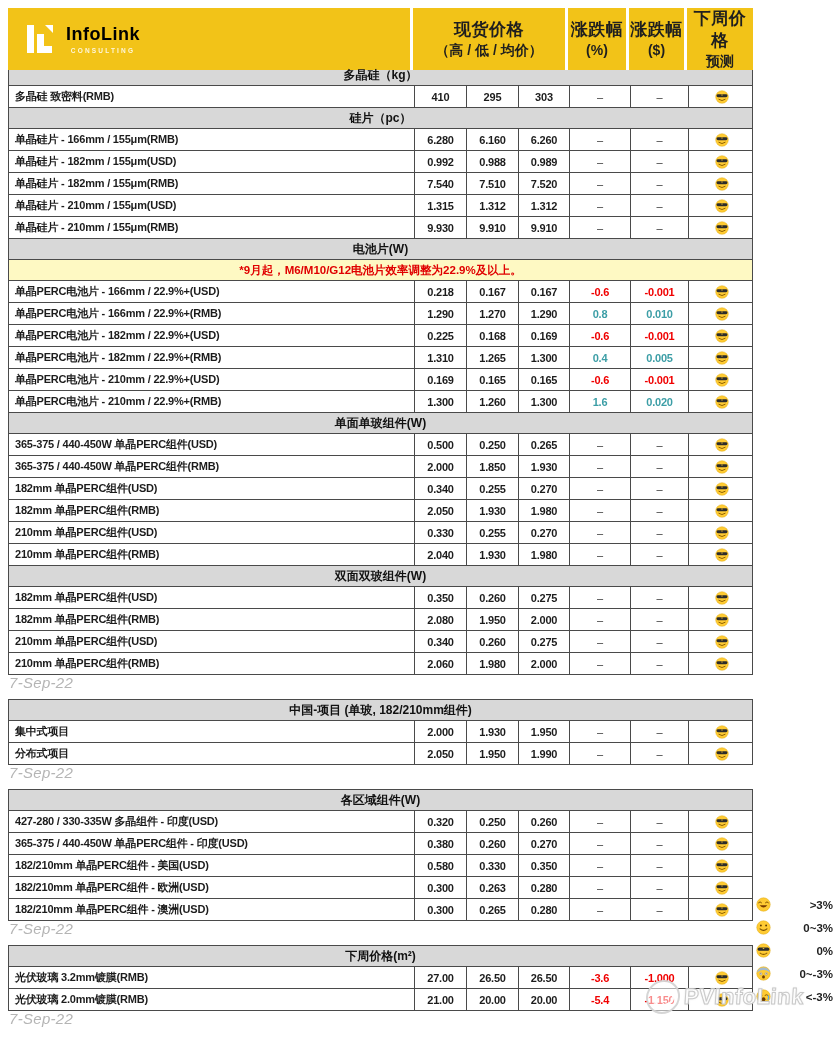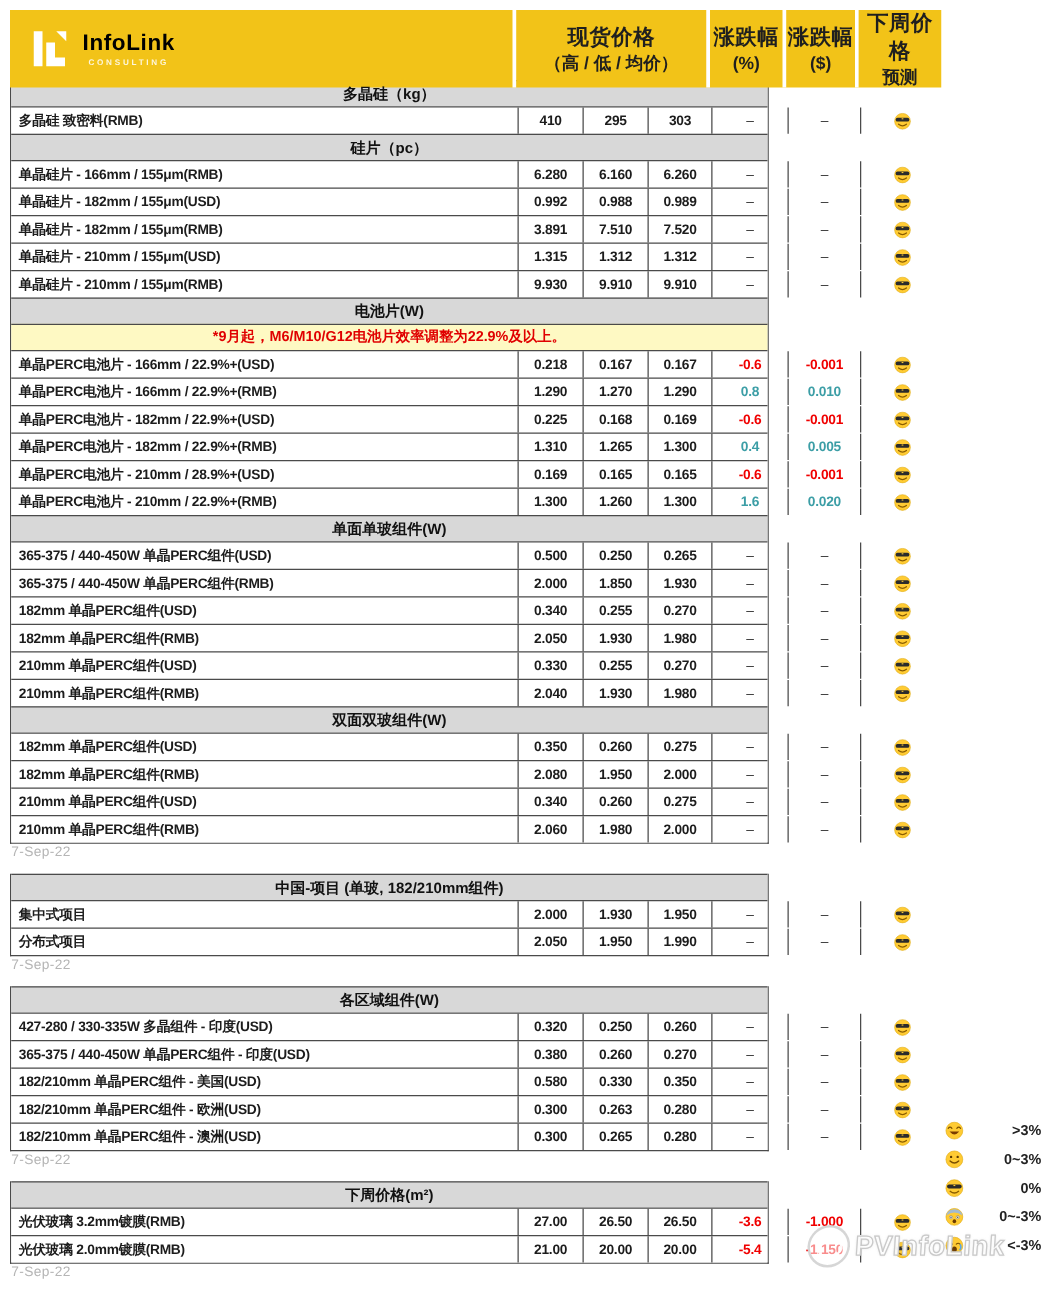--- a/index.html
+++ b/index.html
@@ -23,21 +23,21 @@
     font-weight: bold; text-align: center; line-height: 1.3;
   }
   .hdr-cell.gapr { border-right: 3px solid #ffffff; }
   .hdr-title { font-size: 17px; letter-spacing: 0.5px; }
   .hdr-sub { font-size: 14px; }
   .logo-cell { flex-direction: row; justify-content: flex-start; padding-left: 16px; gap: 10px; }
   .logo-text .brand { font-size: 18px; color: #000000; letter-spacing: 0.5px; }
   .logo-text .sub { font-size: 6.5px; color: rgba(255,255,255,0.85); letter-spacing: 2.2px; margin-top: 1px; }
 
   
-  .ptable { border: 1px solid #4a4a4a; border-top: none; width: 607px; }
+  .ptable { border: 1px solid #4a4a4a; border-top: none; width: 745px; }
   .band {
     height: 21px; line-height: 20px; background: #D8D8D8;
     border-top: 1px solid #4a4a4a;
     text-align: center; font-weight: bold; font-size: 12px; color: #111;
   }
   .note-row {
     height: 21px; line-height: 20px; background: #fef9c3;
     border-top: 1px solid #4a4a4a;
     text-align: center; font-weight: bold; font-size: 11.5px; color: #E00000;
   }
@@ -48,22 +48,22 @@
   .pcell {
     display: flex; align-items: center; justify-content: center;
     font-size: 11px; font-weight: bold; letter-spacing: -0.2px;
     border-left: 1px solid #4a4a4a; overflow: hidden; white-space: nowrap;
   }
   .pcell.name { justify-content: flex-start; padding-left: 6px; border-left: none; text-align: center; }
   .pcell.neg { color: #F00000; }
   .pcell.pos { color: #3C9EA6; }
   .pcell.dash { color: #333; font-weight: normal; }
   .tdate {
-    font-size: 11px; color: #B5B5B5; height: 14px; line-height: 13px;
-    margin: 1px 0 9px 1px; letter-spacing: 0.3px;
+    font-size: 15px; color: #B5B5B5; height: 14px; line-height: 13px;
+    margin: 1px 0 9px 1px; letter-spacing: 0.3px; font-style: italic;
   }
 
   
   .legend { position: absolute; left: 751px; top: 893px; width: 84px; }
   .legend-item { display: flex; align-items: center; height: 23px; }
   .legend-item .lic { width: 16px; display: flex; align-items: center; margin-left: 4px; }
   .legend-item .llab { flex: 1; text-align: right; font-size: 11.5px; font-weight: bold; color: #222; padding-right: 2px; }
 
   
   .watermark {
@@ -179,21 +179,21 @@
                   <circle cx="10" cy="10" r="9" fill="#FFCB33" stroke="#DBA400" stroke-width="0.6"></circle>
                   <rect x="2.2" y="6" width="15.6" height="4.4" rx="2.1" fill="#2b2b2b"></rect>
                   <rect x="9" y="6.6" width="2" height="1.2" fill="#FFCB33"></rect>
                   <path d="M5.5 13.4 q4.5 3.6 9 0" stroke="#8a5d00" stroke-width="1.4" fill="none" stroke-linecap="round"></path>
                 </svg>
               </span>
             </div>
           </div>
           <div class="prow">
             <div class="pcell name">单晶硅片 - 182mm / 155μm(RMB)</div>
-            <div class="pcell">3.891</div>
+            <div class="pcell">7.540</div>
             <div class="pcell">7.510</div>
             <div class="pcell">7.520</div>
             <div class="pcell dash">–</div>
             <div class="pcell dash">–</div>
             <div class="pcell">
               <span class="icon-slot">
                 <svg width="14" height="14" viewBox="0 0 20 20">
                   <circle cx="10" cy="10" r="9" fill="#FFCB33" stroke="#DBA400" stroke-width="0.6"></circle>
                   <rect x="2.2" y="6" width="15.6" height="4.4" rx="2.1" fill="#2b2b2b"></rect>
                   <rect x="9" y="6.6" width="2" height="1.2" fill="#FFCB33"></rect>
@@ -306,21 +306,21 @@
                 <svg width="14" height="14" viewBox="0 0 20 20">
                   <circle cx="10" cy="10" r="9" fill="#FFCB33" stroke="#DBA400" stroke-width="0.6"></circle>
                   <rect x="2.2" y="6" width="15.6" height="4.4" rx="2.1" fill="#2b2b2b"></rect>
                   <rect x="9" y="6.6" width="2" height="1.2" fill="#FFCB33"></rect>
                   <path d="M5.5 13.4 q4.5 3.6 9 0" stroke="#8a5d00" stroke-width="1.4" fill="none" stroke-linecap="round"></path>
                 </svg>
               </span>
             </div>
           </div>
           <div class="prow">
-            <div class="pcell name">单晶PERC电池片 - 210mm / 28.9%+(USD)</div>
+            <div class="pcell name">单晶PERC电池片 - 210mm / 22.9%+(USD)</div>
             <div class="pcell">0.169</div>
             <div class="pcell">0.165</div>
             <div class="pcell">0.165</div>
             <div class="pcell neg">-0.6</div>
             <div class="pcell neg">-0.001</div>
             <div class="pcell">
               <span class="icon-slot">
                 <svg width="14" height="14" viewBox="0 0 20 20">
                   <circle cx="10" cy="10" r="9" fill="#FFCB33" stroke="#DBA400" stroke-width="0.6"></circle>
                   <rect x="2.2" y="6" width="15.6" height="4.4" rx="2.1" fill="#2b2b2b"></rect>

